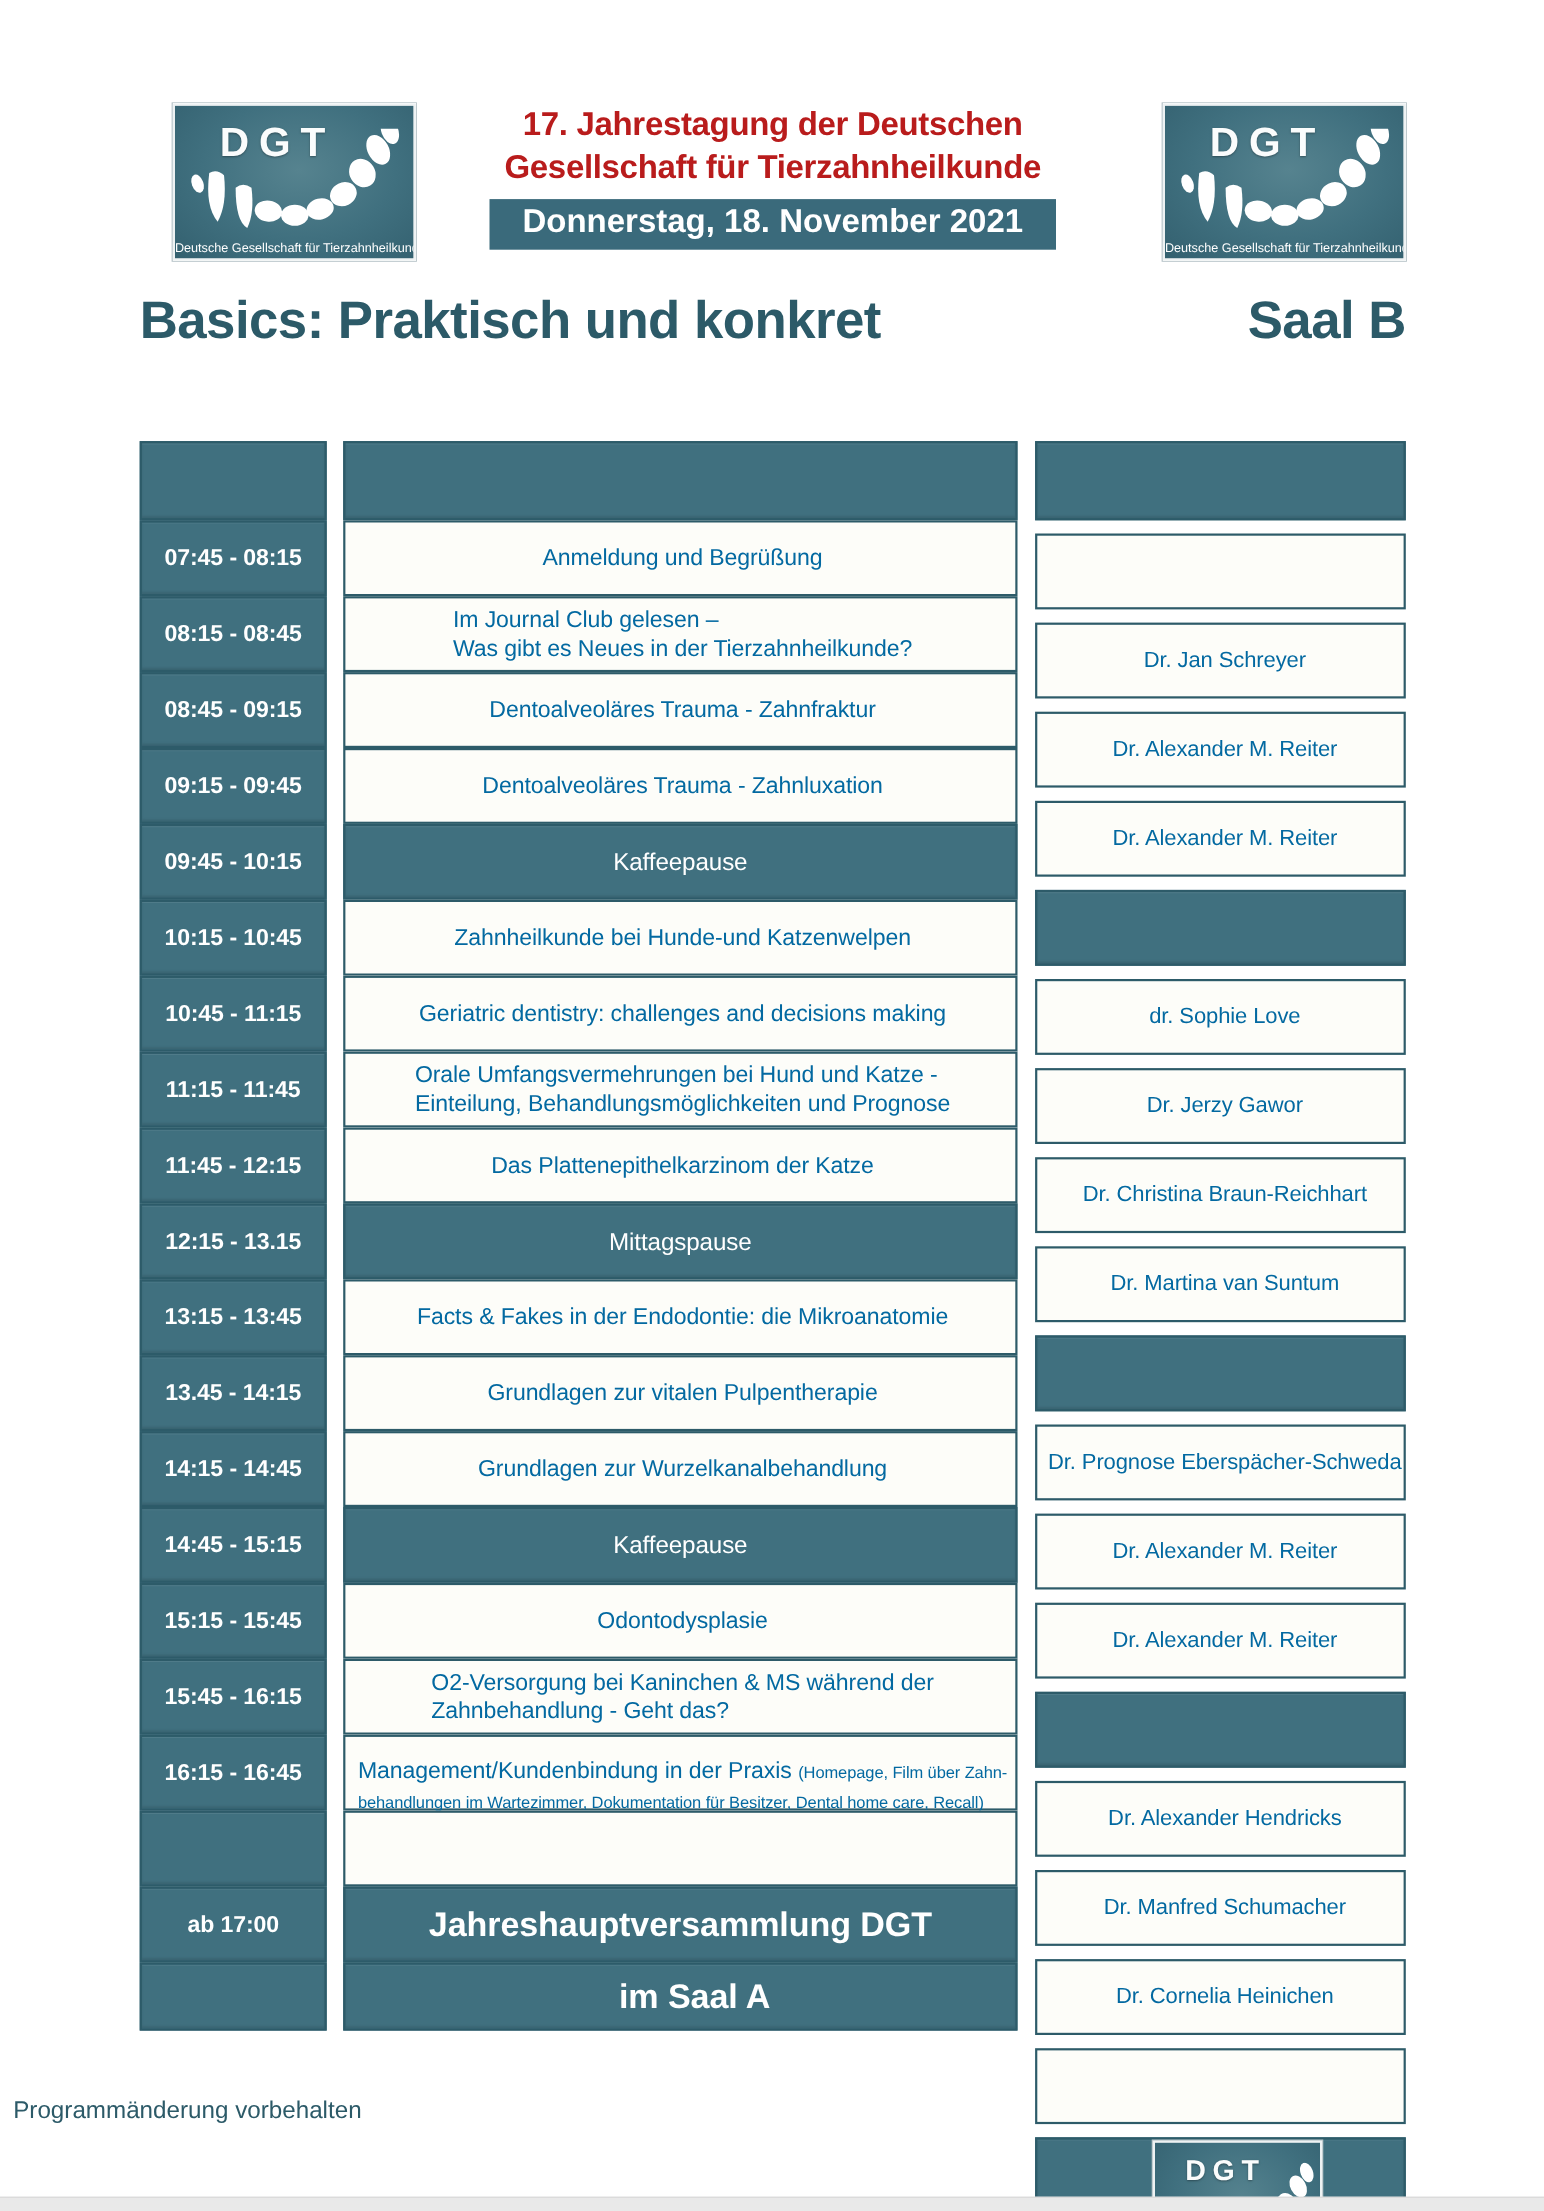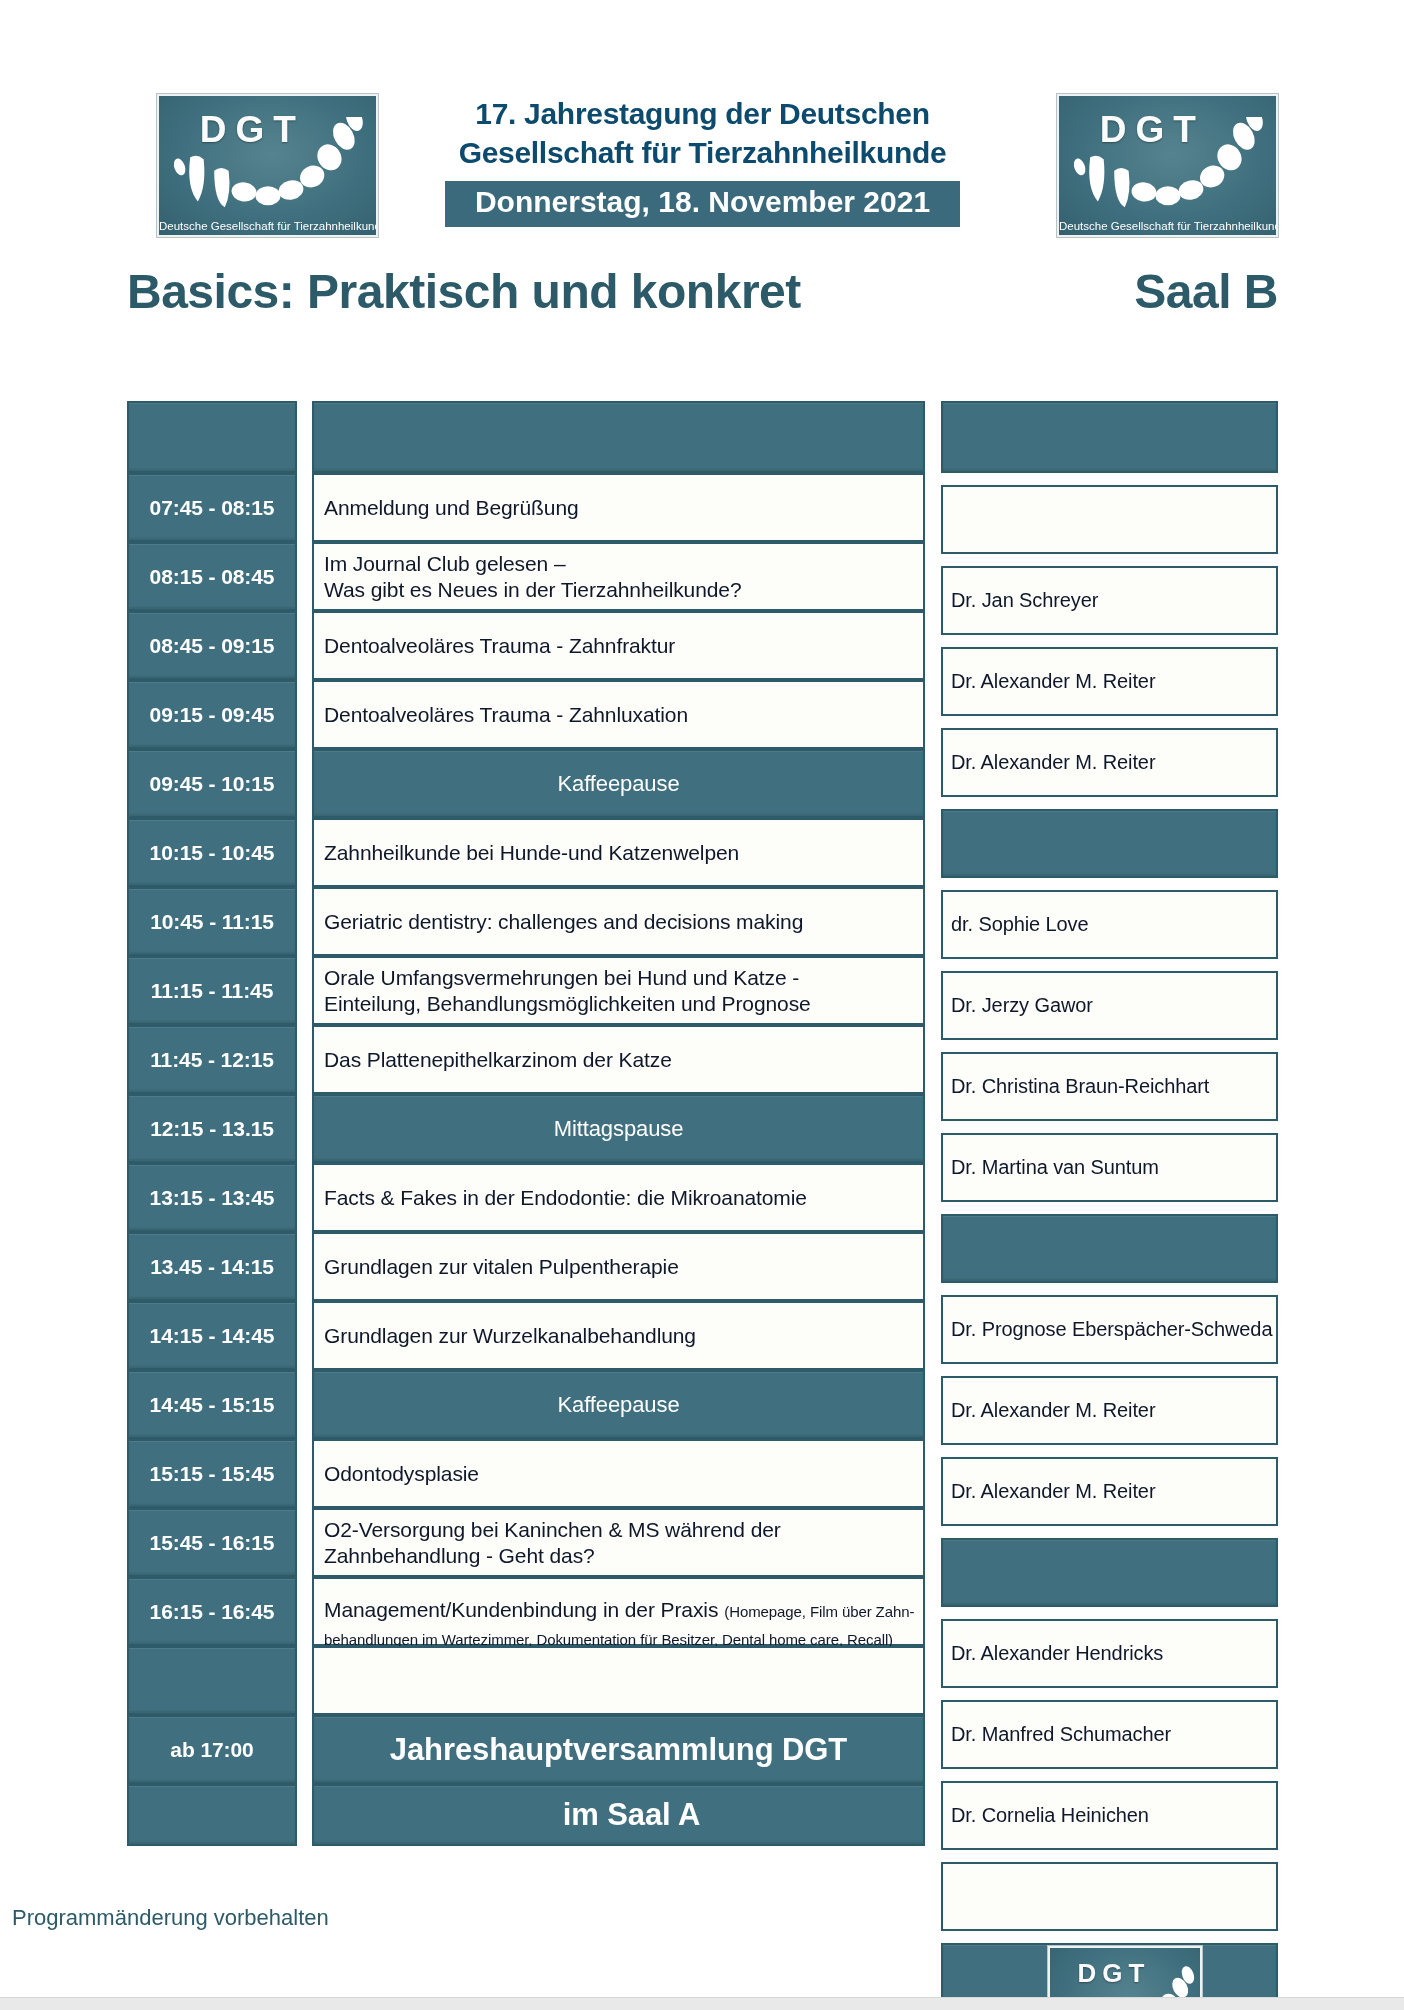--- a/index.html
+++ b/index.html
@@ -3,21 +3,21 @@
 <meta charset="utf-8">
 <style>
   html,body{margin:0;padding:0;background:#ffffff;}
   .page{position:relative;width:1404px;height:2010px;background:#ffffff;overflow:hidden;
         font-family:"Liberation Sans",sans-serif;}
 
   
   .header{position:absolute;top:94px;left:127px;width:1151px;display:flex;
           justify-content:space-between;align-items:flex-start;}
   .header-center{flex:1;text-align:center;padding-top:0;}
-  .conf-line{font-size:30px;font-weight:bold;color:#0c4a6e;line-height:39px;letter-spacing:-0.3px;}
+  .conf-line{font-size:30px;font-weight:bold;color:#b91c1c;line-height:39px;letter-spacing:-0.3px;}
   .date-banner{display:inline-block;margin-top:9px;background:#3a6a7b;color:#ffffff;
                font-weight:bold;font-size:30px;line-height:36px;padding:3px 30px 7px;}
 
   
   .dgt-logo{position:relative;overflow:hidden;
             background:radial-gradient(ellipse at 52% 42%, #56838f 0%, #40707f 55%, #33606f 100%);
             border:2px solid #eef2f3;box-shadow:0 0 0 1px #b7c3c8;margin-left:30px;}
   .logo-lg{width:217px;height:139px;flex:0 0 auto;}
   .logo-sm{width:150px;height:122px;}
   .dgt-abbr{position:absolute;top:9%;left:0;width:86%;text-align:center;color:#fafcfc;
@@ -39,21 +39,21 @@
   .table{position:absolute;top:401px;left:127px;display:flex;}
   .col{display:flex;flex-direction:column;}
   .col-time{width:170px;margin-right:15px;}
   .col-topic{width:613px;margin-right:16px;}
   .col-speaker{width:337px;gap:12px;}
 
   .cell{box-sizing:border-box;border:2px solid #2d5b69;display:flex;align-items:center;
         letter-spacing:-0.1px;}
   .teal{background:#40707f;color:#ffffff;
         box-shadow:inset 0 1px 0 rgba(255,255,255,.08), inset 0 -2px 2px rgba(0,0,0,.10);}
-  .white{background:#fdfdf9;color:#0f172a;}
+  .white{background:#fdfdf9;color:#0369a1;justify-content:center;}
   .h72{height:72px;}.h69{height:69px;}.h62{height:62px;padding-left:26px;}.h131{height:131px;}
 
   .tcell{justify-content:center;font-weight:bold;font-size:21px;}
   .pause{justify-content:center;font-size:22px;}
   .topic{padding:4px 6px 4px 10px;}
   .tw{white-space:pre-line;line-height:26px;font-size:21px;}
   .note{font-size:15px;margin-left:6px;}
   .speaker{padding-left:8px;font-size:20px;white-space:nowrap;overflow:hidden;}
   .event{justify-content:center;font-weight:bold;font-size:31px;}
   .logocell{justify-content:center;}

